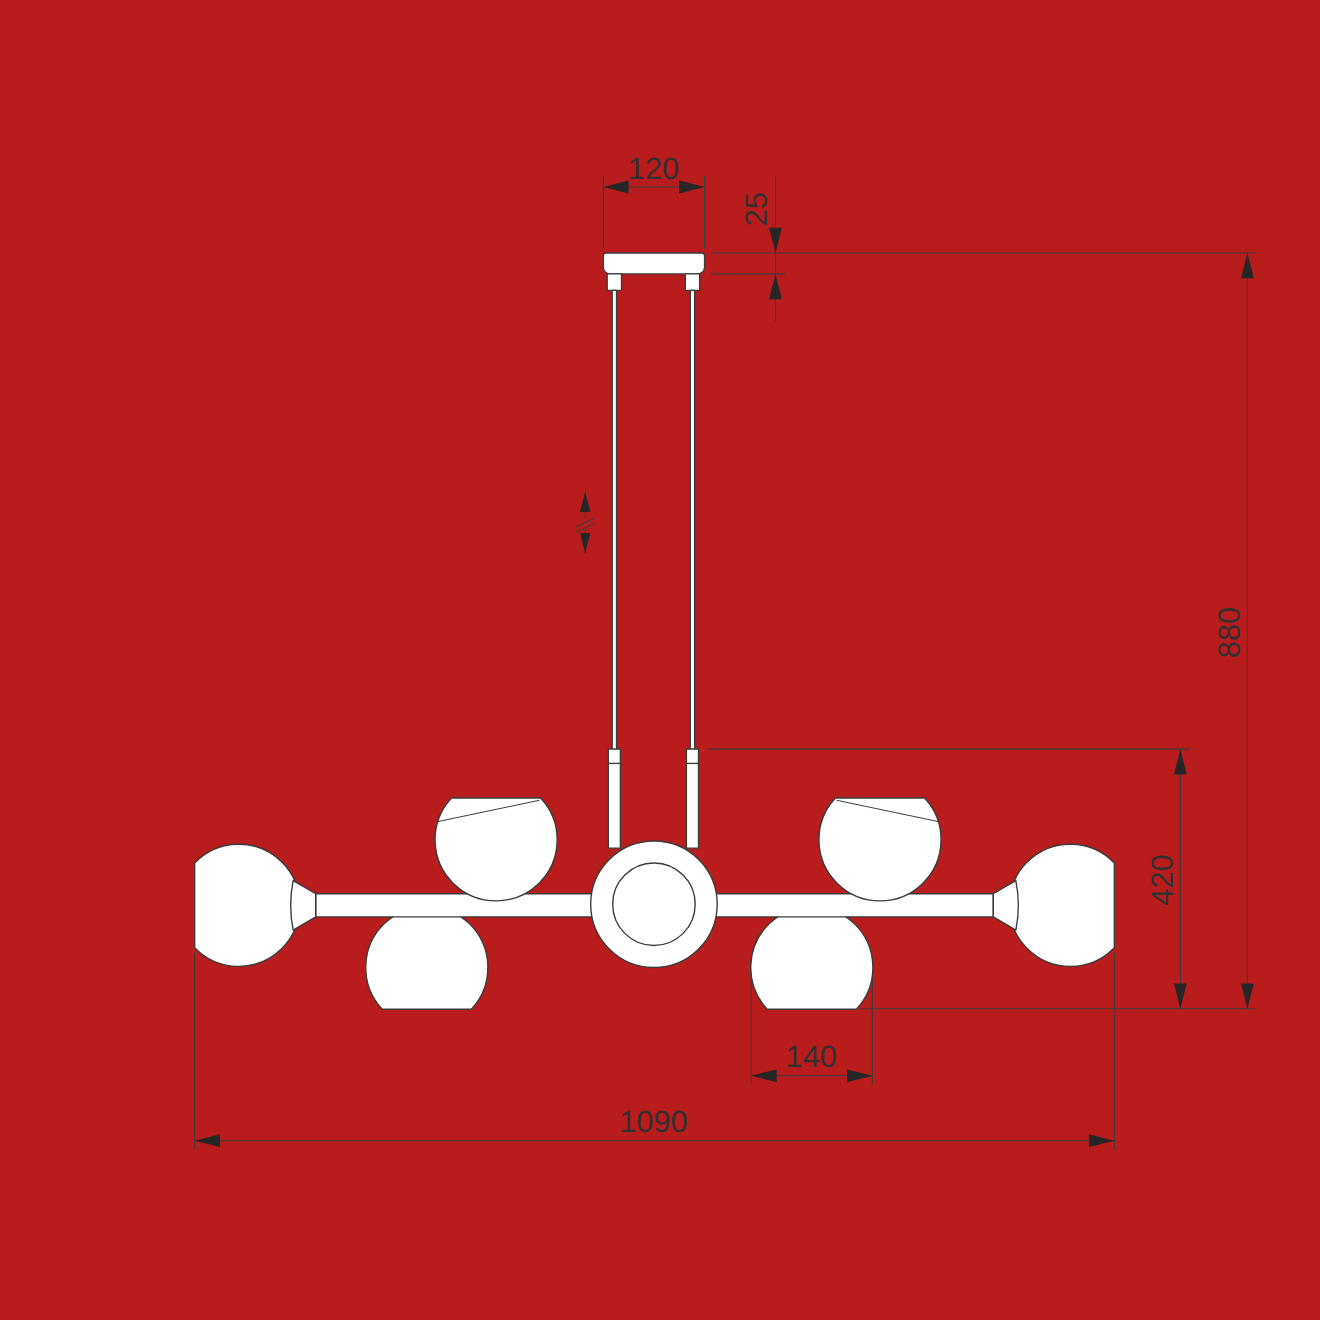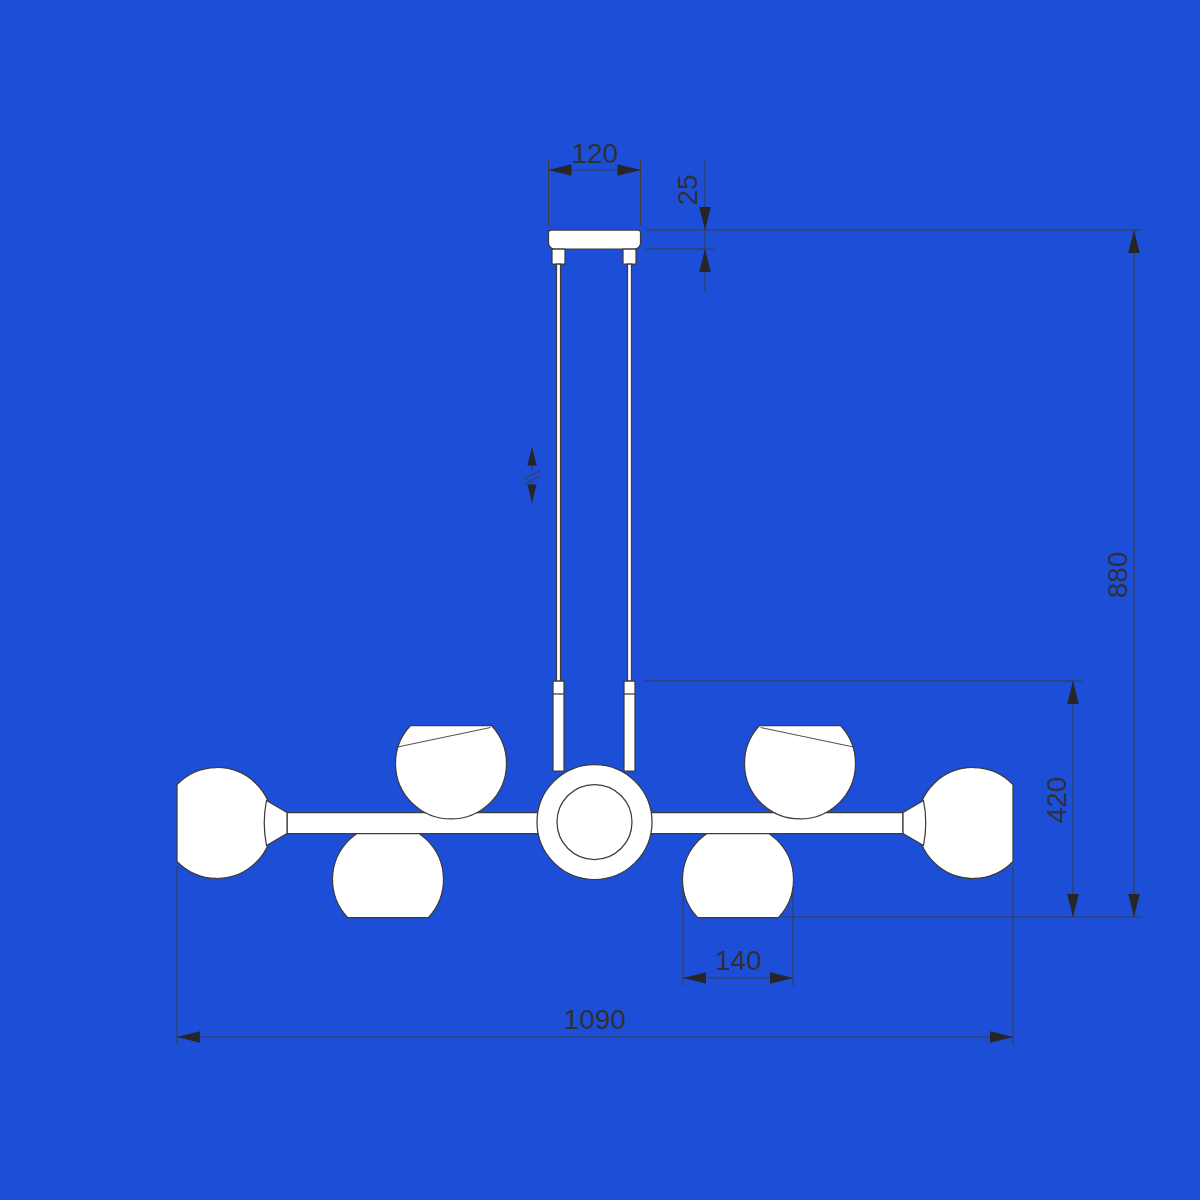--- a/index.html
+++ b/index.html
@@ -1,16 +1,16 @@
 <!DOCTYPE html>
 <html><head>
 <meta charset="utf-8">
 <style>
   html,body{margin:0;padding:0;background:#ffffff;}
-  .canvas{position:relative;width:1200px;height:1200px;background:#1d4ed8;overflow:hidden;}
+  .canvas{position:relative;width:1200px;height:1200px;background:#b91c1c;overflow:hidden;}
   svg{display:block;}
   .obj{stroke:#3c3c3c;stroke-width:1.25;fill:none;stroke-linejoin:round;}
   .obj-f{stroke:#3c3c3c;stroke-width:1.25;fill:#ffffff;stroke-linejoin:round;}
   .thin{stroke:#3c3c3c;stroke-width:0.9;fill:none;}
   .dimline{stroke:#3c3c3c;stroke-width:1;fill:none;}
   .arrow{fill:#262626;stroke:none;}
   .dim{font-family:"Liberation Sans","DejaVu Sans",sans-serif;font-size:28px;fill:#303030;}
 </style>
 </head>
 <body>

